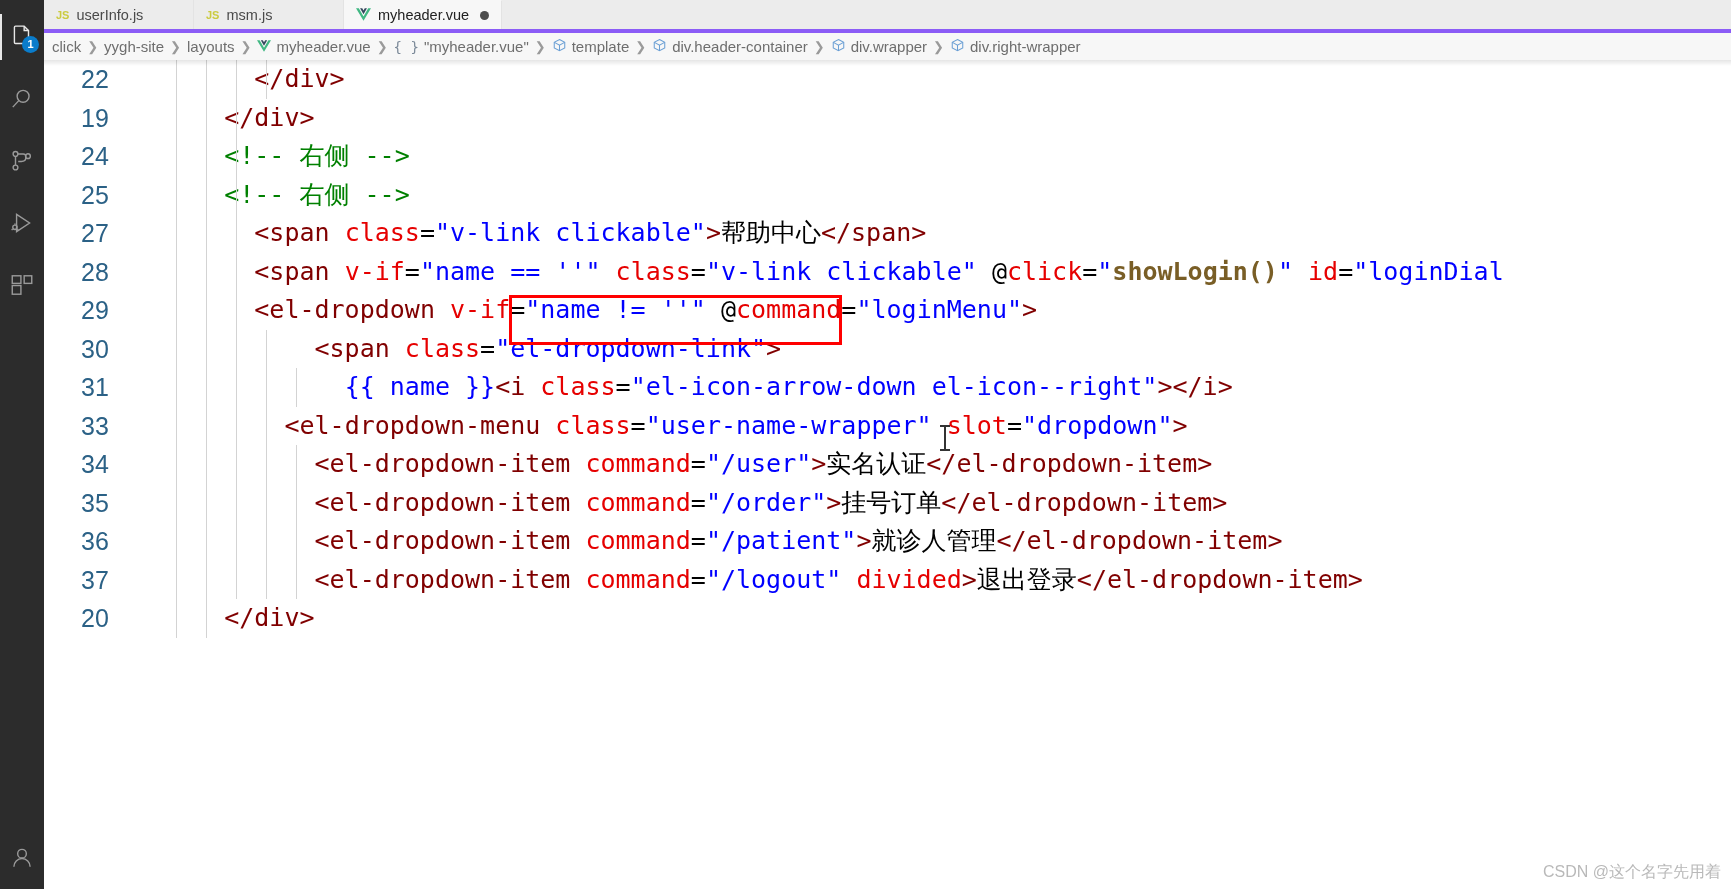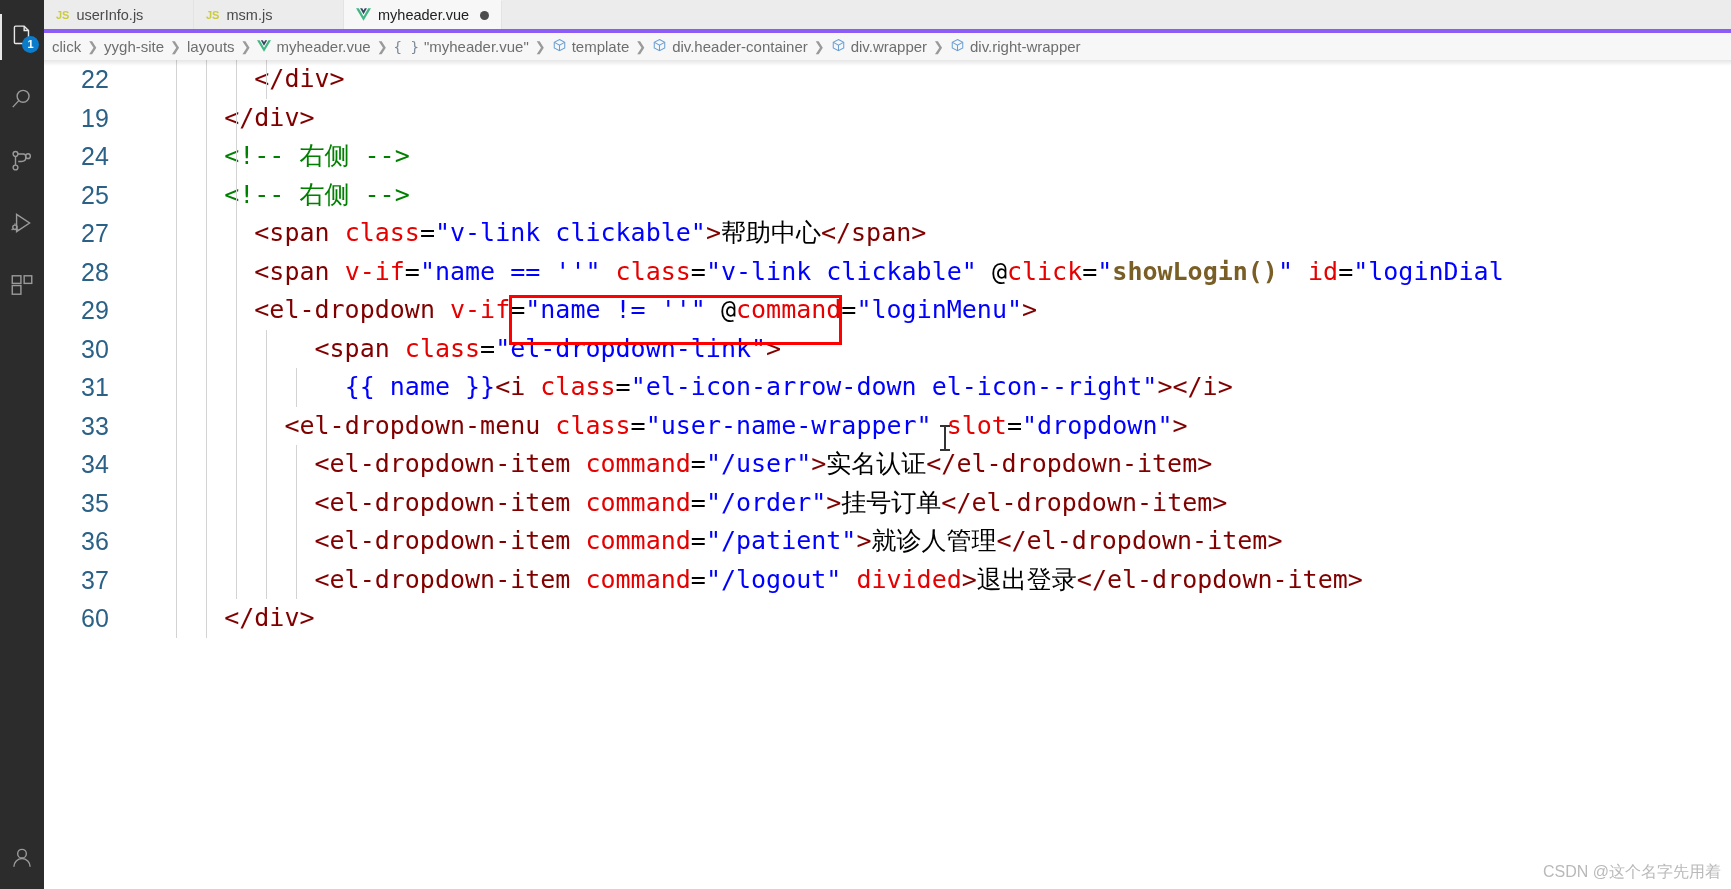--- a/index.html
+++ b/index.html
@@ -411,21 +411,21 @@
           <div class="code-row"><div class="gutter">27</div><div class="code-text"><span class="guide" style="left: 12px;"></span><span class="guide" style="left: 42.08px;"></span><span class="guide" style="left: 72.16px;"></span><span class="t-text">      </span><span class="t-tag">&lt;span</span><span class="t-attr"> class</span><span class="t-eq">=</span><span class="t-str">"v-link clickable"</span><span class="t-tag">&gt;</span><span class="t-text">帮助中心</span><span class="t-tag">&lt;/span&gt;</span></div></div>
           <div class="code-row"><div class="gutter">28</div><div class="code-text"><span class="guide" style="left: 12px;"></span><span class="guide" style="left: 42.08px;"></span><span class="guide" style="left: 72.16px;"></span><span class="t-text">      </span><span class="t-tag">&lt;span</span><span class="t-attr"> v-if</span><span class="t-eq">=</span><span class="t-str">"name == ''"</span><span class="t-attr"> class</span><span class="t-eq">=</span><span class="t-str">"v-link clickable"</span><span class="t-text"> @</span><span class="t-attr">click</span><span class="t-eq">=</span><span class="t-str">"</span><span class="t-fn">showLogin()</span><span class="t-str">"</span><span class="t-attr"> id</span><span class="t-eq">=</span><span class="t-str">"loginDial</span></div></div>
           <div class="code-row"><div class="gutter">29</div><div class="code-text"><span class="guide" style="left: 12px;"></span><span class="guide" style="left: 42.08px;"></span><span class="guide" style="left: 72.16px;"></span><span class="t-text">      </span><span class="t-tag">&lt;el-dropdown</span><span class="t-attr"> v-if</span><span class="t-eq">=</span><span class="t-str">"name != ''"</span><span class="t-text"> @</span><span class="t-attr">command</span><span class="t-eq">=</span><span class="t-str">"loginMenu"</span><span class="t-tag">&gt;</span></div></div>
           <div class="code-row"><div class="gutter">30</div><div class="code-text"><span class="guide" style="left: 12px;"></span><span class="guide" style="left: 42.08px;"></span><span class="guide" style="left: 72.16px;"></span><span class="guide" style="left: 102.24px;"></span><span class="t-text">          </span><span class="t-tag">&lt;span</span><span class="t-attr"> class</span><span class="t-eq">=</span><span class="t-str">"el-dropdown-link"</span><span class="t-tag">&gt;</span></div></div>
           <div class="code-row"><div class="gutter">31</div><div class="code-text"><span class="guide" style="left: 12px;"></span><span class="guide" style="left: 42.08px;"></span><span class="guide" style="left: 72.16px;"></span><span class="guide" style="left: 102.24px;"></span><span class="guide" style="left: 132.32px;"></span><span class="t-text">            </span><span class="t-mus">{{ name }}</span><span class="t-tag">&lt;i</span><span class="t-attr"> class</span><span class="t-eq">=</span><span class="t-str">"el-icon-arrow-down el-icon--right"</span><span class="t-tag">&gt;&lt;/i&gt;</span></div></div>
           <div class="code-row"><div class="gutter">33</div><div class="code-text"><span class="guide" style="left: 12px;"></span><span class="guide" style="left: 42.08px;"></span><span class="guide" style="left: 72.16px;"></span><span class="guide" style="left: 102.24px;"></span><span class="t-text">        </span><span class="t-tag">&lt;el-dropdown-menu</span><span class="t-attr"> class</span><span class="t-eq">=</span><span class="t-str">"user-name-wrapper"</span><span class="t-attr"> slot</span><span class="t-eq">=</span><span class="t-str">"dropdown"</span><span class="t-tag">&gt;</span></div></div>
           <div class="code-row"><div class="gutter">34</div><div class="code-text"><span class="guide" style="left: 12px;"></span><span class="guide" style="left: 42.08px;"></span><span class="guide" style="left: 72.16px;"></span><span class="guide" style="left: 102.24px;"></span><span class="guide" style="left: 132.32px;"></span><span class="t-text">          </span><span class="t-tag">&lt;el-dropdown-item</span><span class="t-attr"> command</span><span class="t-eq">=</span><span class="t-str">"/user"</span><span class="t-tag">&gt;</span><span class="t-text">实名认证</span><span class="t-tag">&lt;/el-dropdown-item&gt;</span></div></div>
           <div class="code-row"><div class="gutter">35</div><div class="code-text"><span class="guide" style="left: 12px;"></span><span class="guide" style="left: 42.08px;"></span><span class="guide" style="left: 72.16px;"></span><span class="guide" style="left: 102.24px;"></span><span class="guide" style="left: 132.32px;"></span><span class="t-text">          </span><span class="t-tag">&lt;el-dropdown-item</span><span class="t-attr"> command</span><span class="t-eq">=</span><span class="t-str">"/order"</span><span class="t-tag">&gt;</span><span class="t-text">挂号订单</span><span class="t-tag">&lt;/el-dropdown-item&gt;</span></div></div>
           <div class="code-row"><div class="gutter">36</div><div class="code-text"><span class="guide" style="left: 12px;"></span><span class="guide" style="left: 42.08px;"></span><span class="guide" style="left: 72.16px;"></span><span class="guide" style="left: 102.24px;"></span><span class="guide" style="left: 132.32px;"></span><span class="t-text">          </span><span class="t-tag">&lt;el-dropdown-item</span><span class="t-attr"> command</span><span class="t-eq">=</span><span class="t-str">"/patient"</span><span class="t-tag">&gt;</span><span class="t-text">就诊人管理</span><span class="t-tag">&lt;/el-dropdown-item&gt;</span></div></div>
           <div class="code-row"><div class="gutter">37</div><div class="code-text"><span class="guide" style="left: 12px;"></span><span class="guide" style="left: 42.08px;"></span><span class="guide" style="left: 72.16px;"></span><span class="guide" style="left: 102.24px;"></span><span class="guide" style="left: 132.32px;"></span><span class="t-text">          </span><span class="t-tag">&lt;el-dropdown-item</span><span class="t-attr"> command</span><span class="t-eq">=</span><span class="t-str">"/logout"</span><span class="t-attr"> divided</span><span class="t-tag">&gt;</span><span class="t-text">退出登录</span><span class="t-tag">&lt;/el-dropdown-item&gt;</span></div></div>
-          <div class="code-row"><div class="gutter">60</div><div class="code-text"><span class="guide" style="left: 12px;"></span><span class="guide" style="left: 42.08px;"></span><span class="t-text">    </span><span class="t-punct">&lt;/div&gt;</span></div></div>
+          <div class="code-row"><div class="gutter">20</div><div class="code-text"><span class="guide" style="left: 12px;"></span><span class="guide" style="left: 42.08px;"></span><span class="t-text">    </span><span class="t-punct">&lt;/div&gt;</span></div></div>
         </div>
       <div class="redbox" id="redbox" style="left: 465px; top: 235px; width: 333px; height: 50px;"></div>
       <div class="ibeam" style="left:900px; top:365px;"></div>
       <div class="watermark">CSDN @这个名字先用着</div>
     </div>
 
   </div>
 </div>
 
 </body></html>

